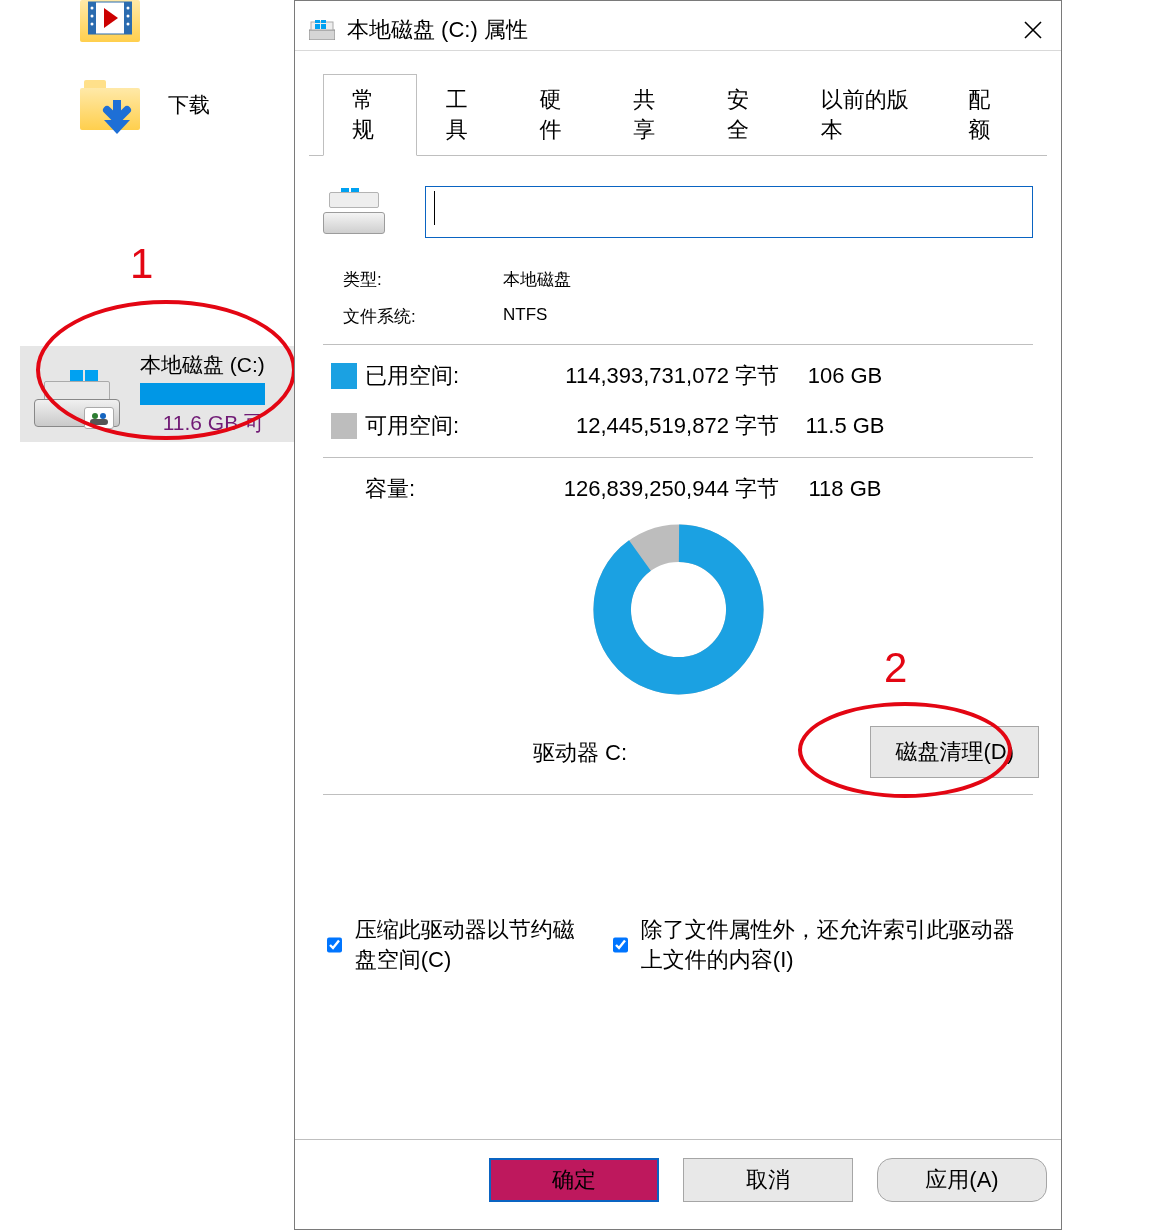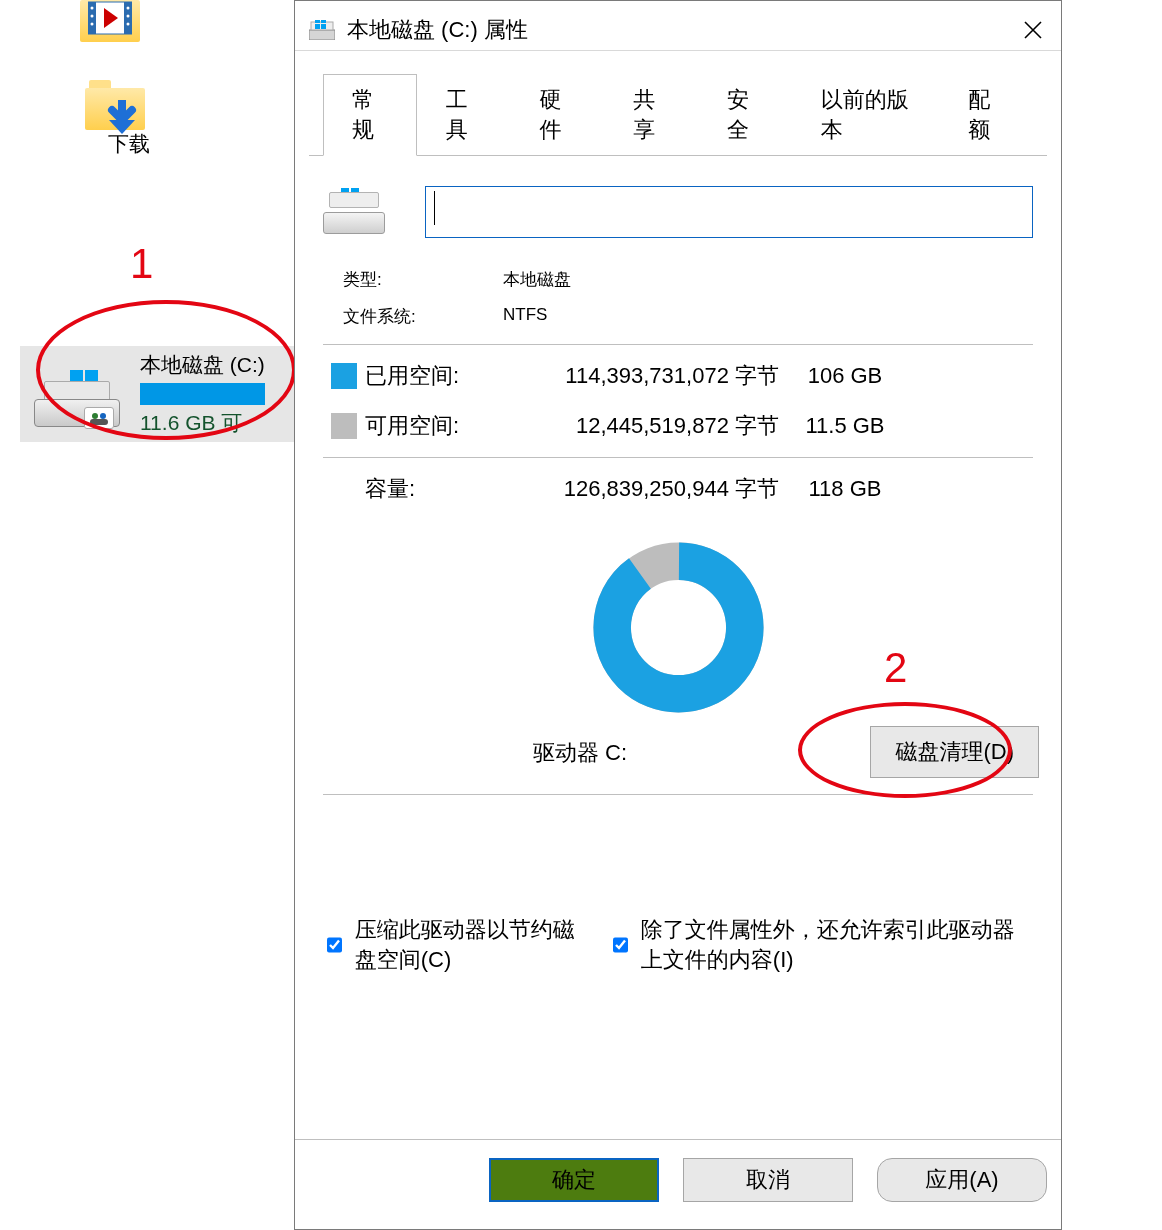--- a/index.html
+++ b/index.html
@@ -39,21 +39,21 @@
     width:86px; height:56px; position:relative; margin-top:10px;
   }
   .drive-icon .plate{ position:absolute; bottom:0; left:0; width:86px; height:28px; background:linear-gradient(#f0f0f0,#c9c9c9); border:1px solid #888; border-radius:4px;}
   .drive-icon .ssd  { position:absolute; top:10px; left:10px; width:66px; height:20px; background:#e8e8e8; border:1px solid #aaa; border-radius:2px;}
   .drive-mini-badge{
     position:absolute; left:50px; bottom:-2px; width:30px; height:22px; background:#fff; border:1px solid #aaa; border-radius:3px; display:flex; align-items:center; justify-content:center;
   }
   .drive-texts { margin-left:20px; display:flex; flex-direction:column; gap:4px;}
   .drive-texts .title{ font-size:21px; white-space:nowrap;}
   .drive-texts .bar{ width:125px; height:22px; background:#0097e6;}
-  .drive-texts .sub{ font-size:21px; color:#14532d;}
+  .drive-texts .sub{ font-size:21px; color:#701a75;text-align:right;}
 
   
   .win {
     position:absolute; left:294px; top:0; width:768px; height:1230px;
     background:#fff; border:1px solid #7a7a7a;
     display:flex; flex-direction:column;
   }
   .titlebar{
     height:50px; display:flex; align-items:center; padding:9px 0 0 14px; border-bottom:1px solid #d9d9d9;
   }
@@ -114,21 +114,21 @@
   .spacegrid .hr{ text-align:center;}
 
   .caprow{
     display:grid;
     grid-template-columns: 34px 150px 270px 120px;
     font-size:22px; margin:16px 0 0 8px; align-items:center;
   }
   .caprow .bytes{ text-align:right; padding-right:6px;}
   .caprow .hr{ text-align:center;}
 
-  .donut-wrap{ display:flex; align-items:center; justify-content:center; gap:0; margin-top:18px; position:relative; height:210px;}
+  .donut-wrap{ display:flex; align-items:flex-start; justify-content:center; gap:0; margin-top:18px; position:relative; height:210px;}
   .donut{ width:175px; height:175px;}
   .drive-letter{ position:absolute; bottom:-36px; left:210px; font-size:22px;}
   .cleanup-area{ position:absolute; right:-6px; bottom:-46px;}
   .cleanup-btn{
     background:#e8e8e8; border:1px solid #a6a6a6; padding:10px 24px; font-size:22px;
   }
   .circle-anno{
     position:absolute; border:4px solid #e30613; border-radius:50%;
     pointer-events:none;
   }
@@ -140,21 +140,21 @@
   .buttons{
     border-top:1px solid #bfbfbf;
     padding:18px 14px 0 0;
     display:flex; justify-content:flex-end; gap:24px;
     height:90px;
   }
   .buttons button{
     width:170px; height:44px; font-size:22px;
     background:#e8e8e8; border:1px solid #a6a6a6;
   }
-  .buttons button.primary{ border:2px solid #0a64c2; background:#4d7c0f;}
+  .buttons button.primary{ border:2px solid #0a64c2; background:#be185d;}
   .buttons button[disabled]{ color:#000000;border-radius:15px;}
 
   .anno-num{ position:absolute; color:#e30613; font-size:42px; font-weight:400;}
 </style>
 </head>
 <body>
 
 <div class="stage">
 
   <div class="bg-item" style="left:80px; top:-8px;">
@@ -169,21 +169,21 @@
           <circle cx="4" cy="18" r="1.5" fill="#fff"></circle>
           <circle cx="4" cy="26" r="1.5" fill="#fff"></circle>
         <circle cx="40" cy="10" r="1.5" fill="#fff"></circle>
           <circle cx="40" cy="18" r="1.5" fill="#fff"></circle>
           <circle cx="40" cy="26" r="1.5" fill="#fff"></circle>
         <polygon points="16,10 30,20 16,30" fill="#c00"></polygon>
       </svg>
     </div>
   </div>
 
-  <div class="bg-item" style="left:80px; top:80px;flex-direction:column;">
+  <div class="bg-item" style="left:80px; top:80px;">
     <div class="folder-icon">
       <div class="tab"></div>
         <div class="body"></div>
       <svg style="position:absolute;left:22px;top:20px" width="30" height="36">
         <path d="M15 0 v20 M15 20 l-10 -10 M15 20 l10 -10" stroke="#1e6fd6" stroke-width="8" fill="none" stroke-linecap="round"></path>
         <polygon points="2,20 28,20 15,34" fill="#1e6fd6"></polygon>
       </svg>
     </div>
     <span class="folder-label">下载</span>
   </div>

